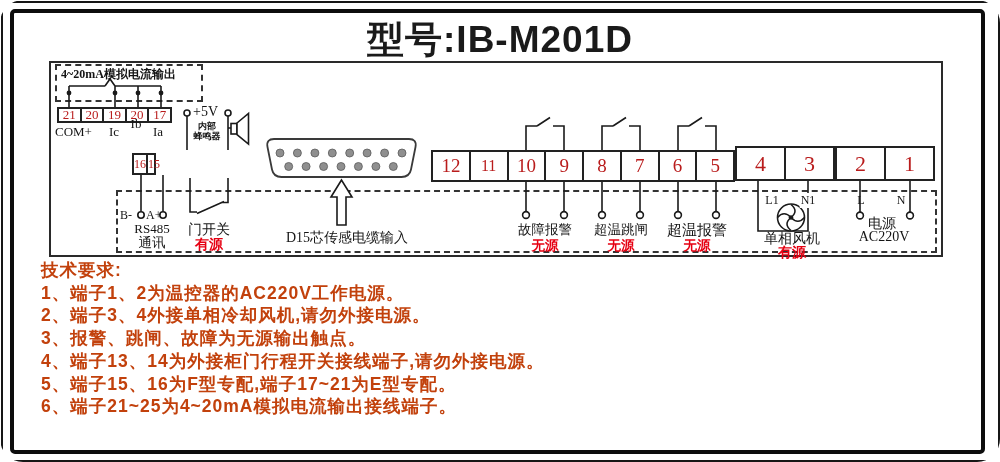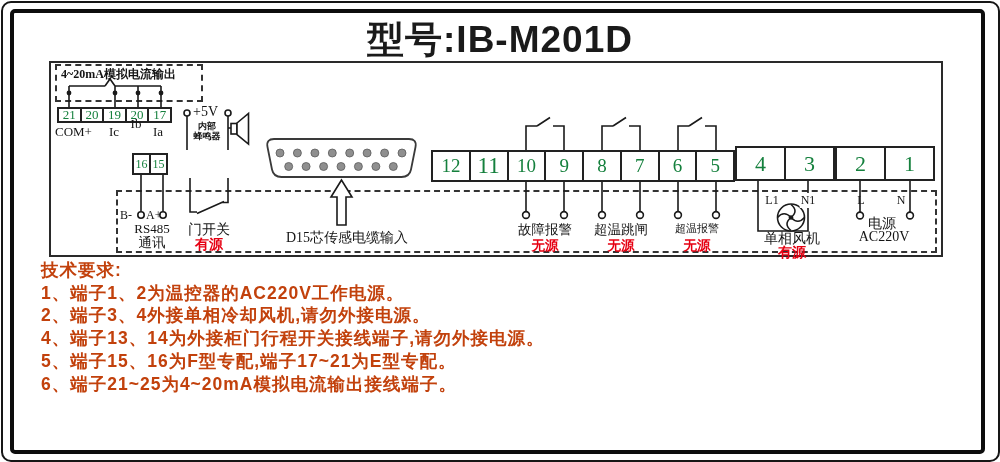--- a/index.html
+++ b/index.html
@@ -1,32 +1,32 @@
 <!DOCTYPE html>
 <html><head>
 <meta charset="utf-8">
 <style>
   html,body{margin:0;padding:0;background:#fff;}
   #stage{position:relative;width:1000px;height:462px;background:#fff;overflow:hidden;
-         font-family:"Liberation Serif",serif;color:#1a1a1a;}
+         font-family:"Liberation Serif",serif;color:#1a1a1a;border-radius:23px;}
   .abs{position:absolute;}
   
   #outer-frame{left:1px;top:1px;width:995px;height:457px;border:2px solid #161616;border-radius:10px;}
   #main-frame{left:10px;top:9px;width:967px;height:437px;border:4px solid #0d0d0d;border-radius:5px;}
   #diagram-box{left:49px;top:61px;width:894px;height:196px;border:2px solid #2a2a2a;box-sizing:border-box;}
   .dashed-box{border:2px dashed #333;box-sizing:border-box;}
   #analog-dashed{left:55px;top:64px;width:148px;height:38px;}
   #user-dashed{left:116px;top:190px;width:821px;height:63px;}
   
   #page-title{left:0;right:0;top:15px;text-align:center;font-family:"Liberation Sans",sans-serif;
               font-weight:bold;font-size:37px;letter-spacing:1px;}
   
   .trow{position:absolute;display:flex;border:2px solid #222;background:#fff;box-sizing:border-box;}
   .tcell{flex:1;display:flex;align-items:center;justify-content:center;
-         border-left:2px solid #222;font-family:"Liberation Serif",serif;color:#15803d;}
+         border-left:2px solid #222;font-family:"Liberation Serif",serif;color:#b91c1c;}
   .tcell:first-child{border-left:none;}
   
   .lbl{position:absolute;white-space:nowrap;font-family:"Liberation Serif",serif;color:#141414;}
   .c{transform:translateX(-50%);}
   .red{color:#e60012;font-family:"Liberation Sans",sans-serif;font-weight:bold;}
   .whitebg{background:#fff;padding:0 1px;}
   
   #notes{left:41px;top:259px;width:930px;font-family:"Liberation Sans",sans-serif;
          font-weight:bold;font-size:17.5px;line-height:22.7px;letter-spacing:1px;color:#c2410c;}
   svg{position:absolute;left:0;top:0;}
@@ -126,29 +126,29 @@
   </svg>
 
   <div class="trow" style="left:57px;top:107px;width:115px;height:16px;">
     <div class="tcell" style="font-size:13px;">21</div>
     <div class="tcell" style="font-size:13px;">20</div>
     <div class="tcell" style="font-size:13px;">19</div>
     <div class="tcell" style="font-size:13px;">20</div>
     <div class="tcell" style="font-size:13px;">17</div>
   </div>
 
-  <div class="trow" style="left:132px;top:153px;width:36px;height:22px;">
+  <div class="trow" style="left:132px;top:153px;width:24px;height:22px;">
     <div class="tcell" style="font-size:12px;">16</div>
     <div class="tcell" style="font-size:12px;">15</div>
   </div>
 
 
   <div class="trow" style="left:431px;top:150px;width:304px;height:32px;">
     <div class="tcell" style="font-size:19px;">12</div>
-    <div class="tcell" style="font-size:23px;">11</div>
+    <div class="tcell" style="font-size:16px;">11</div>
     <div class="tcell" style="font-size:19px;">10</div>
     <div class="tcell" style="font-size:19px;">9</div>
     <div class="tcell" style="font-size:19px;">8</div>
     <div class="tcell" style="font-size:19px;">7</div>
     <div class="tcell" style="font-size:19px;">6</div>
     <div class="tcell" style="font-size:19px;">5</div>
   </div>
 
   <div class="trow" style="left:735px;top:146px;width:100px;height:35px;">
     <div class="tcell" style="font-size:22px;">4</div>
@@ -176,35 +176,36 @@
 
   <div class="lbl c" style="left:209px;top:221px;font-size:14px;">门开关</div>
   <div class="lbl c red" style="left:209px;top:236px;font-size:14px;">有源</div>
 
   <div class="lbl c" style="left:347px;top:229px;font-size:14px;">D15芯传感电缆输入</div>
 
   <div class="lbl c" style="left:545px;top:221px;font-size:13.5px;">故障报警</div>
   <div class="lbl c red" style="left:545px;top:237px;font-size:13.5px;">无源</div>
   <div class="lbl c" style="left:621px;top:221px;font-size:13.5px;">超温跳闸</div>
   <div class="lbl c red" style="left:621px;top:237px;font-size:13.5px;">无源</div>
-  <div class="lbl c" style="left:697px;top:221px;font-size:11px;">超温报警</div>
+  <div class="lbl c" style="left:697px;top:221px;font-size:15px;">超温报警</div>
   <div class="lbl c red" style="left:697px;top:237px;font-size:13.5px;">无源</div>
 
   <div class="lbl c whitebg" style="left:772px;top:193px;font-size:12px;">L1</div>
   <div class="lbl c whitebg" style="left:808px;top:193px;font-size:12px;">N1</div>
   <div class="lbl c" style="left:792px;top:230px;font-size:14px;">单相风机</div>
   <div class="lbl c red" style="left:792px;top:244px;font-size:14px;">有源</div>
 
   <div class="lbl c" style="left:861px;top:193px;font-size:12px;">L</div>
   <div class="lbl c" style="left:901px;top:193px;font-size:12px;">N</div>
   <div class="lbl c" style="left:882px;top:215px;font-size:14px;">电源</div>
   <div class="lbl c" style="left:884px;top:229px;font-size:14px;">AC220V</div>
 
   <div class="abs" id="notes">
     <div>技术要求:</div>
     <div>1、端子1、2为温控器的AC220V工作电源。</div>
     <div>2、端子3、4外接单相冷却风机,请勿外接电源。</div>
+    <div>3、报警、跳闸、故障为无源输出触点。</div>
     <div>4、端子13、14为外接柜门行程开关接线端子,请勿外接电源。</div>
     <div>5、端子15、16为F型专配,端子17~21为E型专配。</div>
     <div>6、端子21~25为4~20mA模拟电流输出接线端子。</div>
   </div>
 
 </div>
 
 </body></html>

